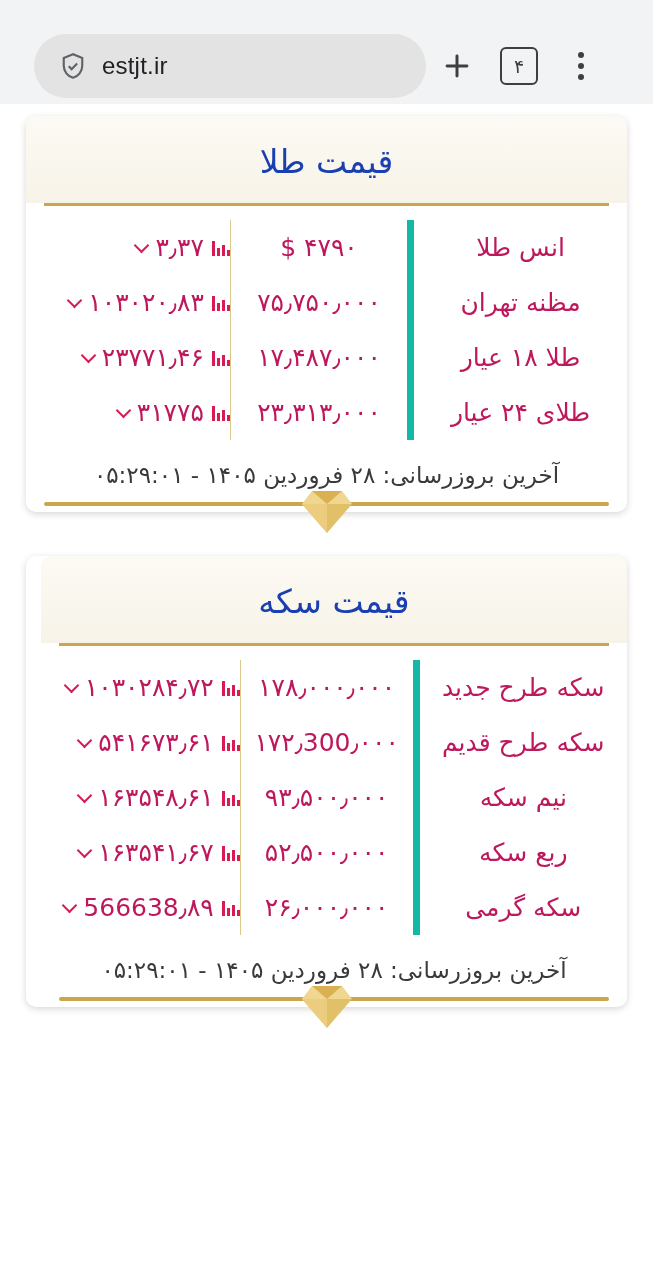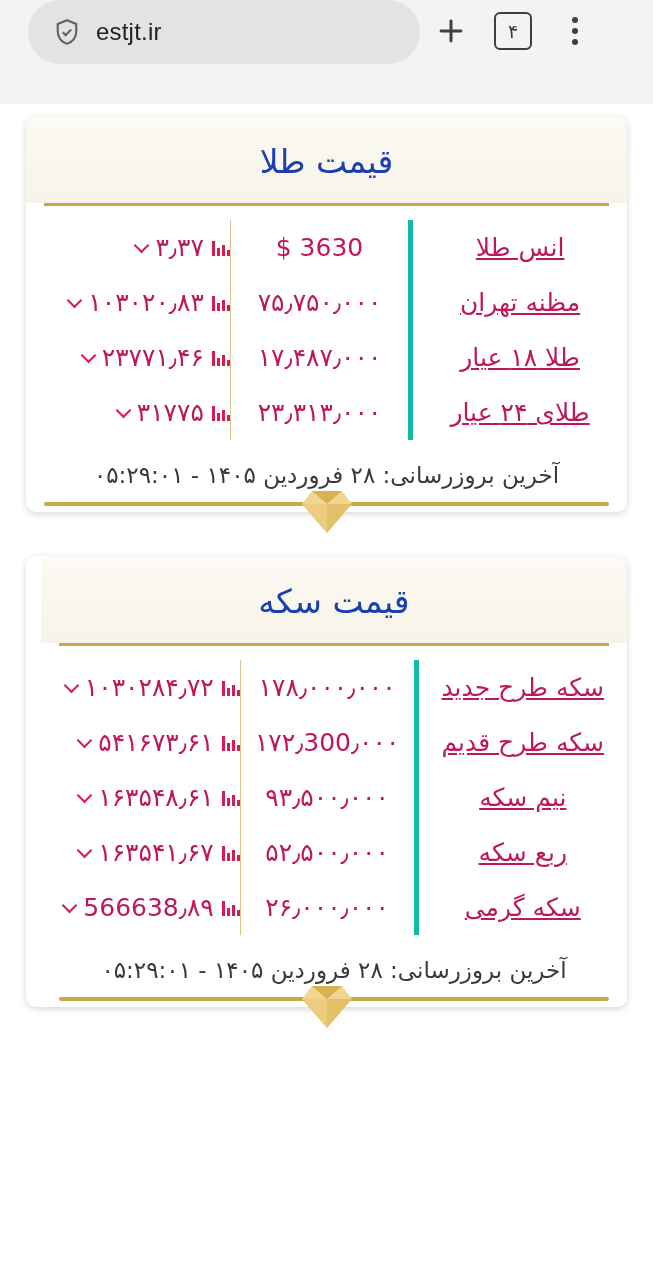--- a/index.html
+++ b/index.html
@@ -11,22 +11,22 @@
     overflow: hidden;
   }
   body { position: relative; }
 
   
   .browser-bar {
     height: 132px;
     background: #f1f3f4;
     display: flex;
     flex-direction: row-reverse;
-    align-items: flex-start;
-    padding: 0 16px;
+    align-items: center;
+    padding: 0 22px;
     gap: 0;
     border-bottom: 1px solid #e3e5e6;
   }
   .omnibox {
     flex: 1 1 auto;
     height: 64px;
     background: #e3e3e3;
     border-radius: 32px;
     display: flex;
     flex-direction: row;
@@ -110,22 +110,21 @@
     padding: 13px 0;
     font-size: 25px;
     color: #be185d;
     font-family: "DejaVu Sans", sans-serif;
     vertical-align: middle;
   }
   td.name {
     width: 36%;
     text-align: center;
     padding-right: 10px;
-    border-left: 5px solid #14b8a6;
-    text-decoration: underline;
+    border-left: 7px solid #14b8a6;
   }
   td.price {
     width: 30%;
     text-align: center;
     border-left: 1px solid #d9c98f;
     color: #2b2b2b;
   }
   td.change {
     width: 34%;
     text-align: right;
@@ -208,21 +207,21 @@
   <div class="card">
     <div class="card-header">
       <div class="card-title">قیمت طلا</div>
     </div>
     <div class="header-rule"></div>
 
     <table class="rates">
       <tbody>
         <tr>
           <td class="name">انس طلا</td>
-          <td class="price">3630 $</td>
+          <td class="price">۴۷۹۰ $</td>
           <td class="change">
             <span class="chg-wrap">
               <span class="chart-glyph">
                   <i></i>
                   <i></i>
                   <i></i>
                   <i></i>
                 </span>
               <span>۳٫۳۷</span>
               <span class="caret"></span>

